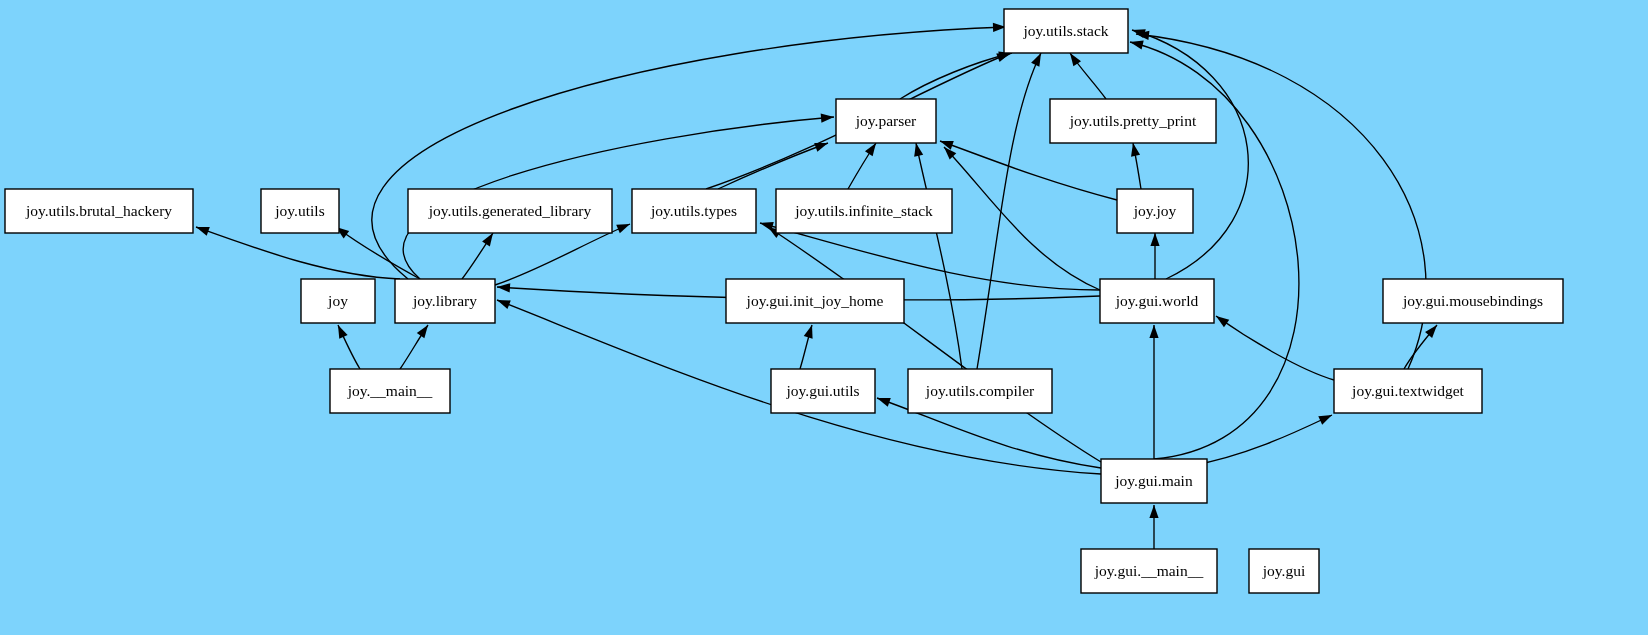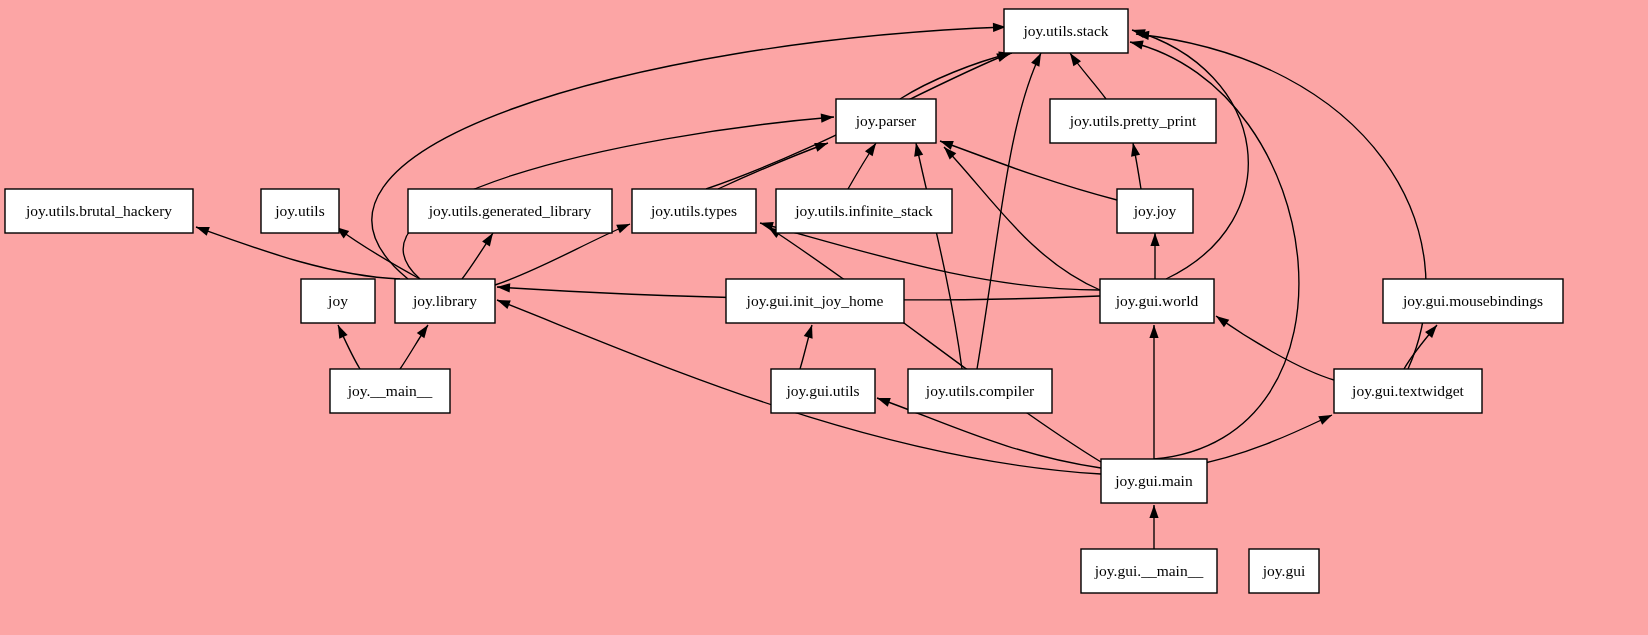--- a/index.html
+++ b/index.html
@@ -4,21 +4,21 @@
 <style>
   html, body {
     margin: 0;
     padding: 0;
     background: #ffffff;
   }
   #graph-root {
     position: relative;
     width: 1648px;
     height: 635px;
-    background: #fca5a5;
+    background: #7dd3fc;
     font-family: "Liberation Serif", "DejaVu Serif", serif;
     overflow: hidden;
   }
   svg#graph-canvas {
     display: block;
     width: 1648px;
     height: 635px;
   }
   .node-box {
     fill: #ffffff;

